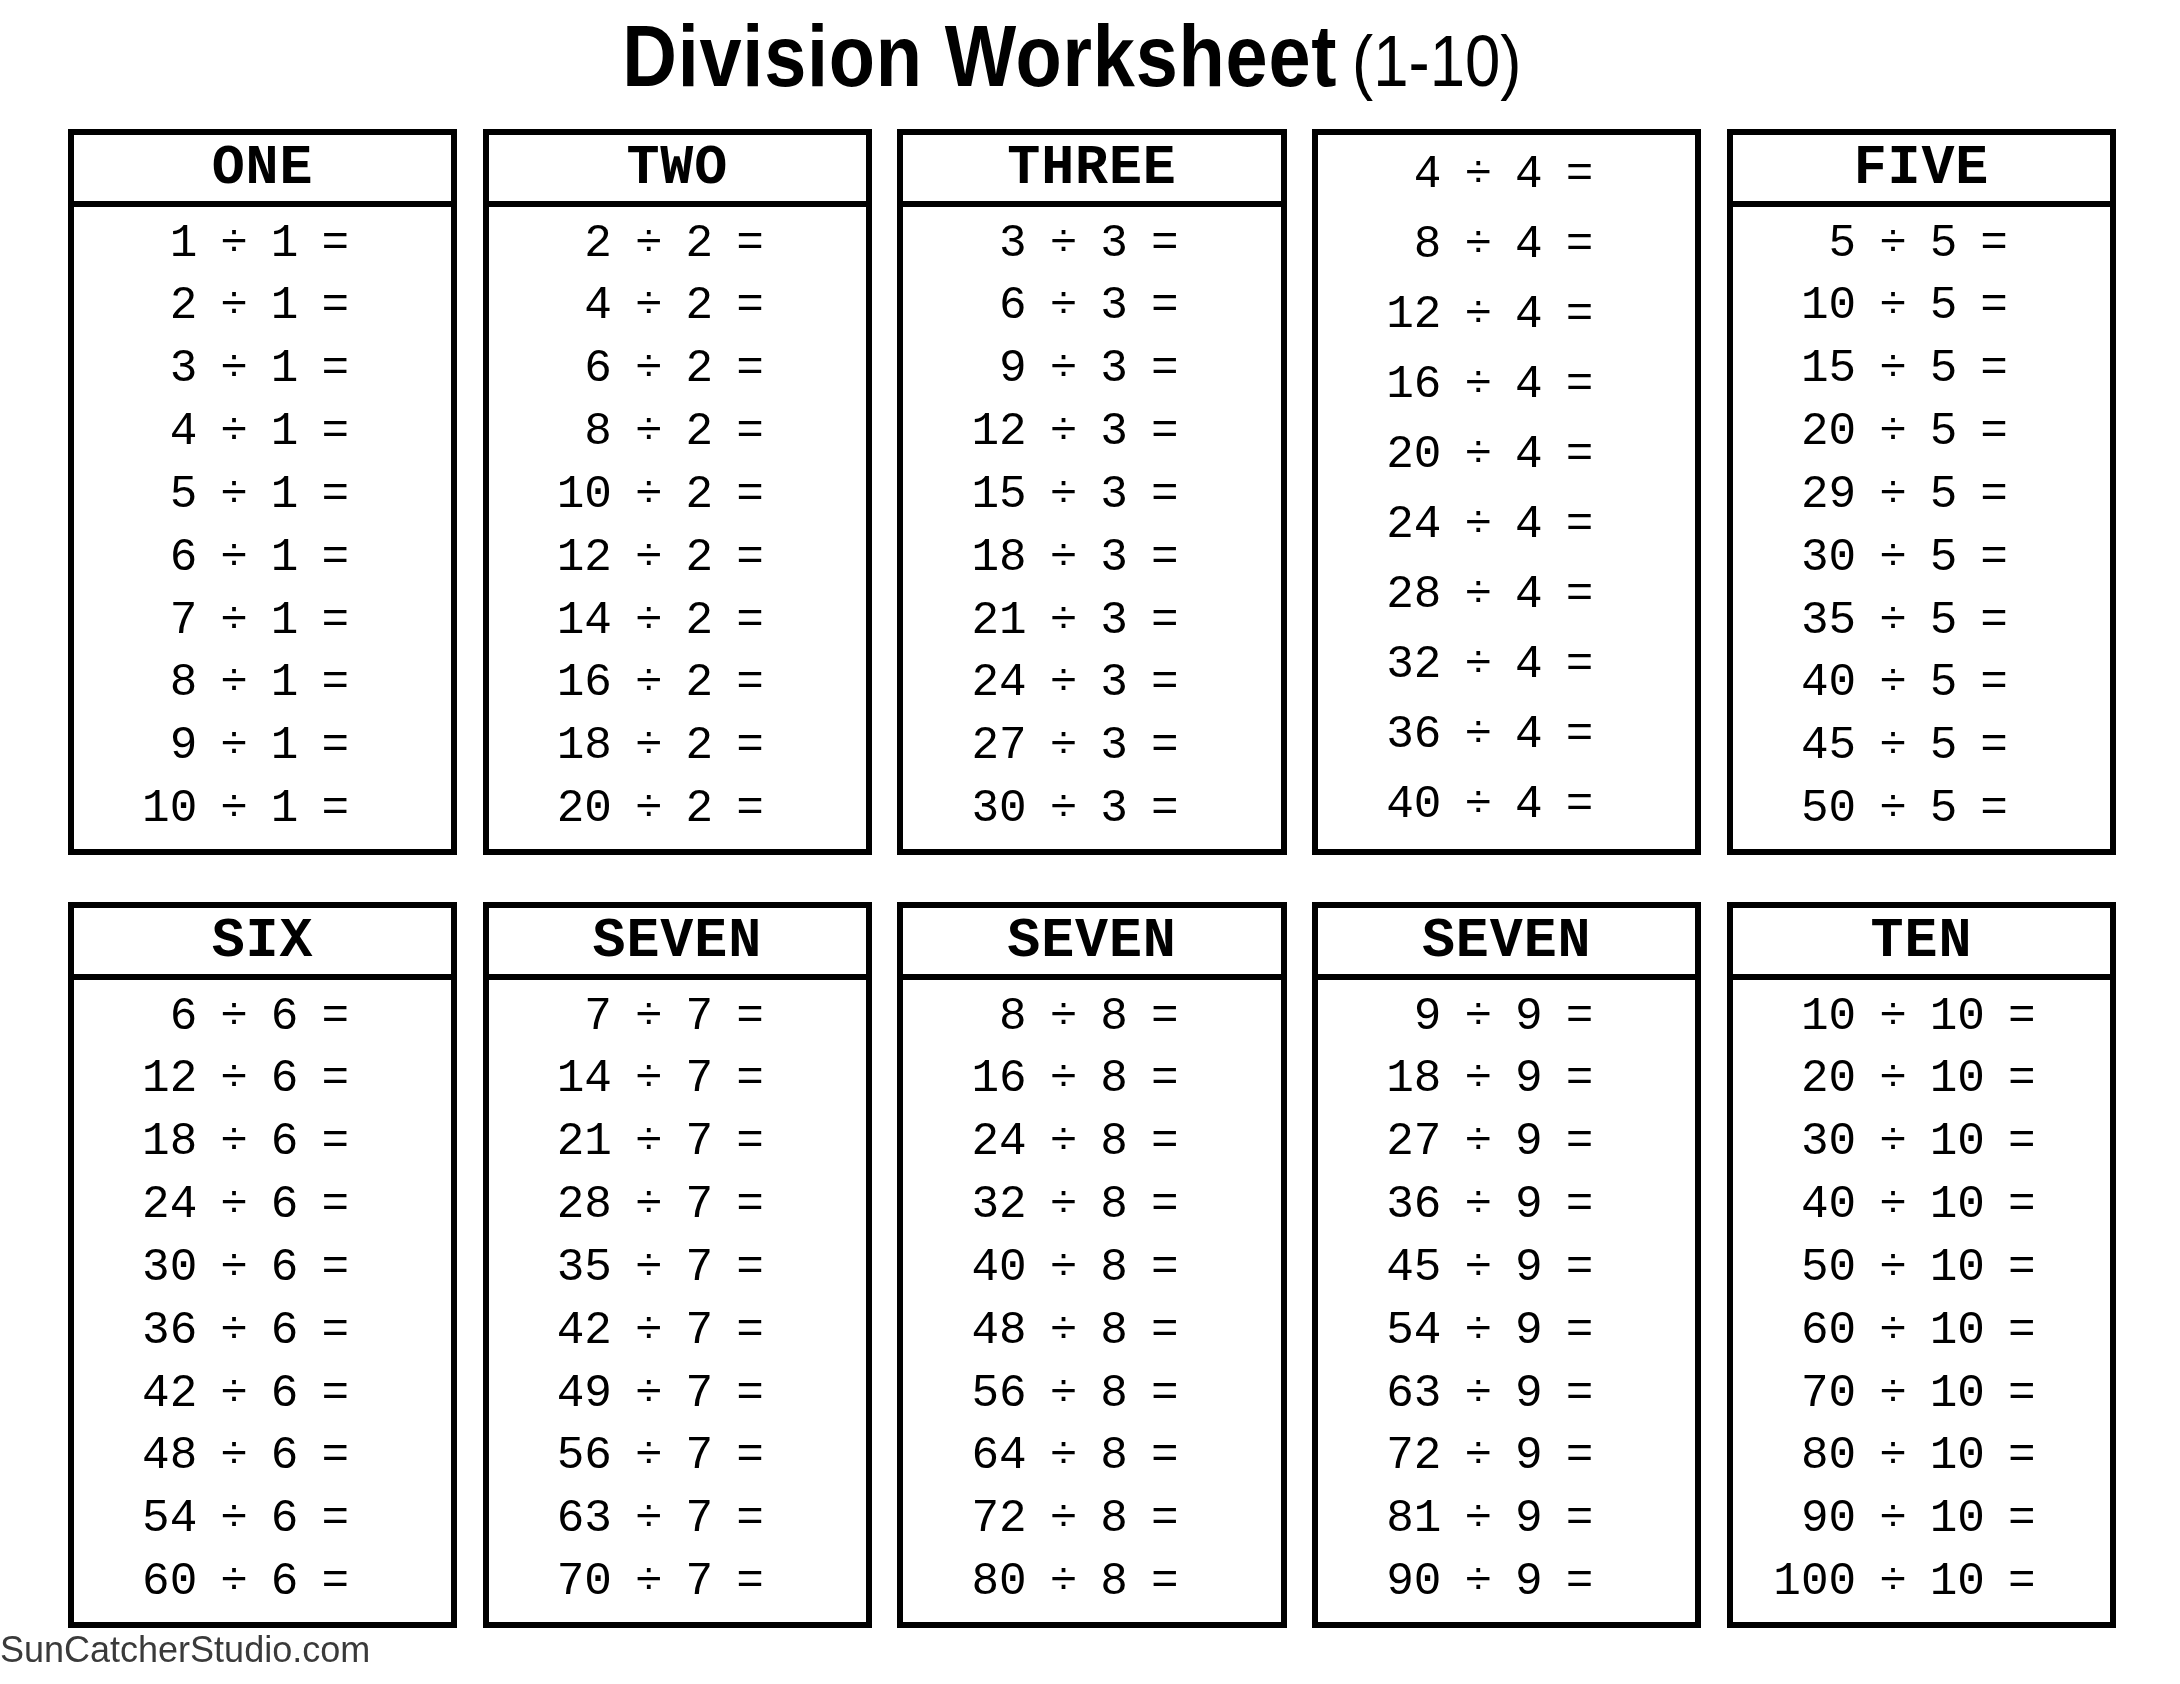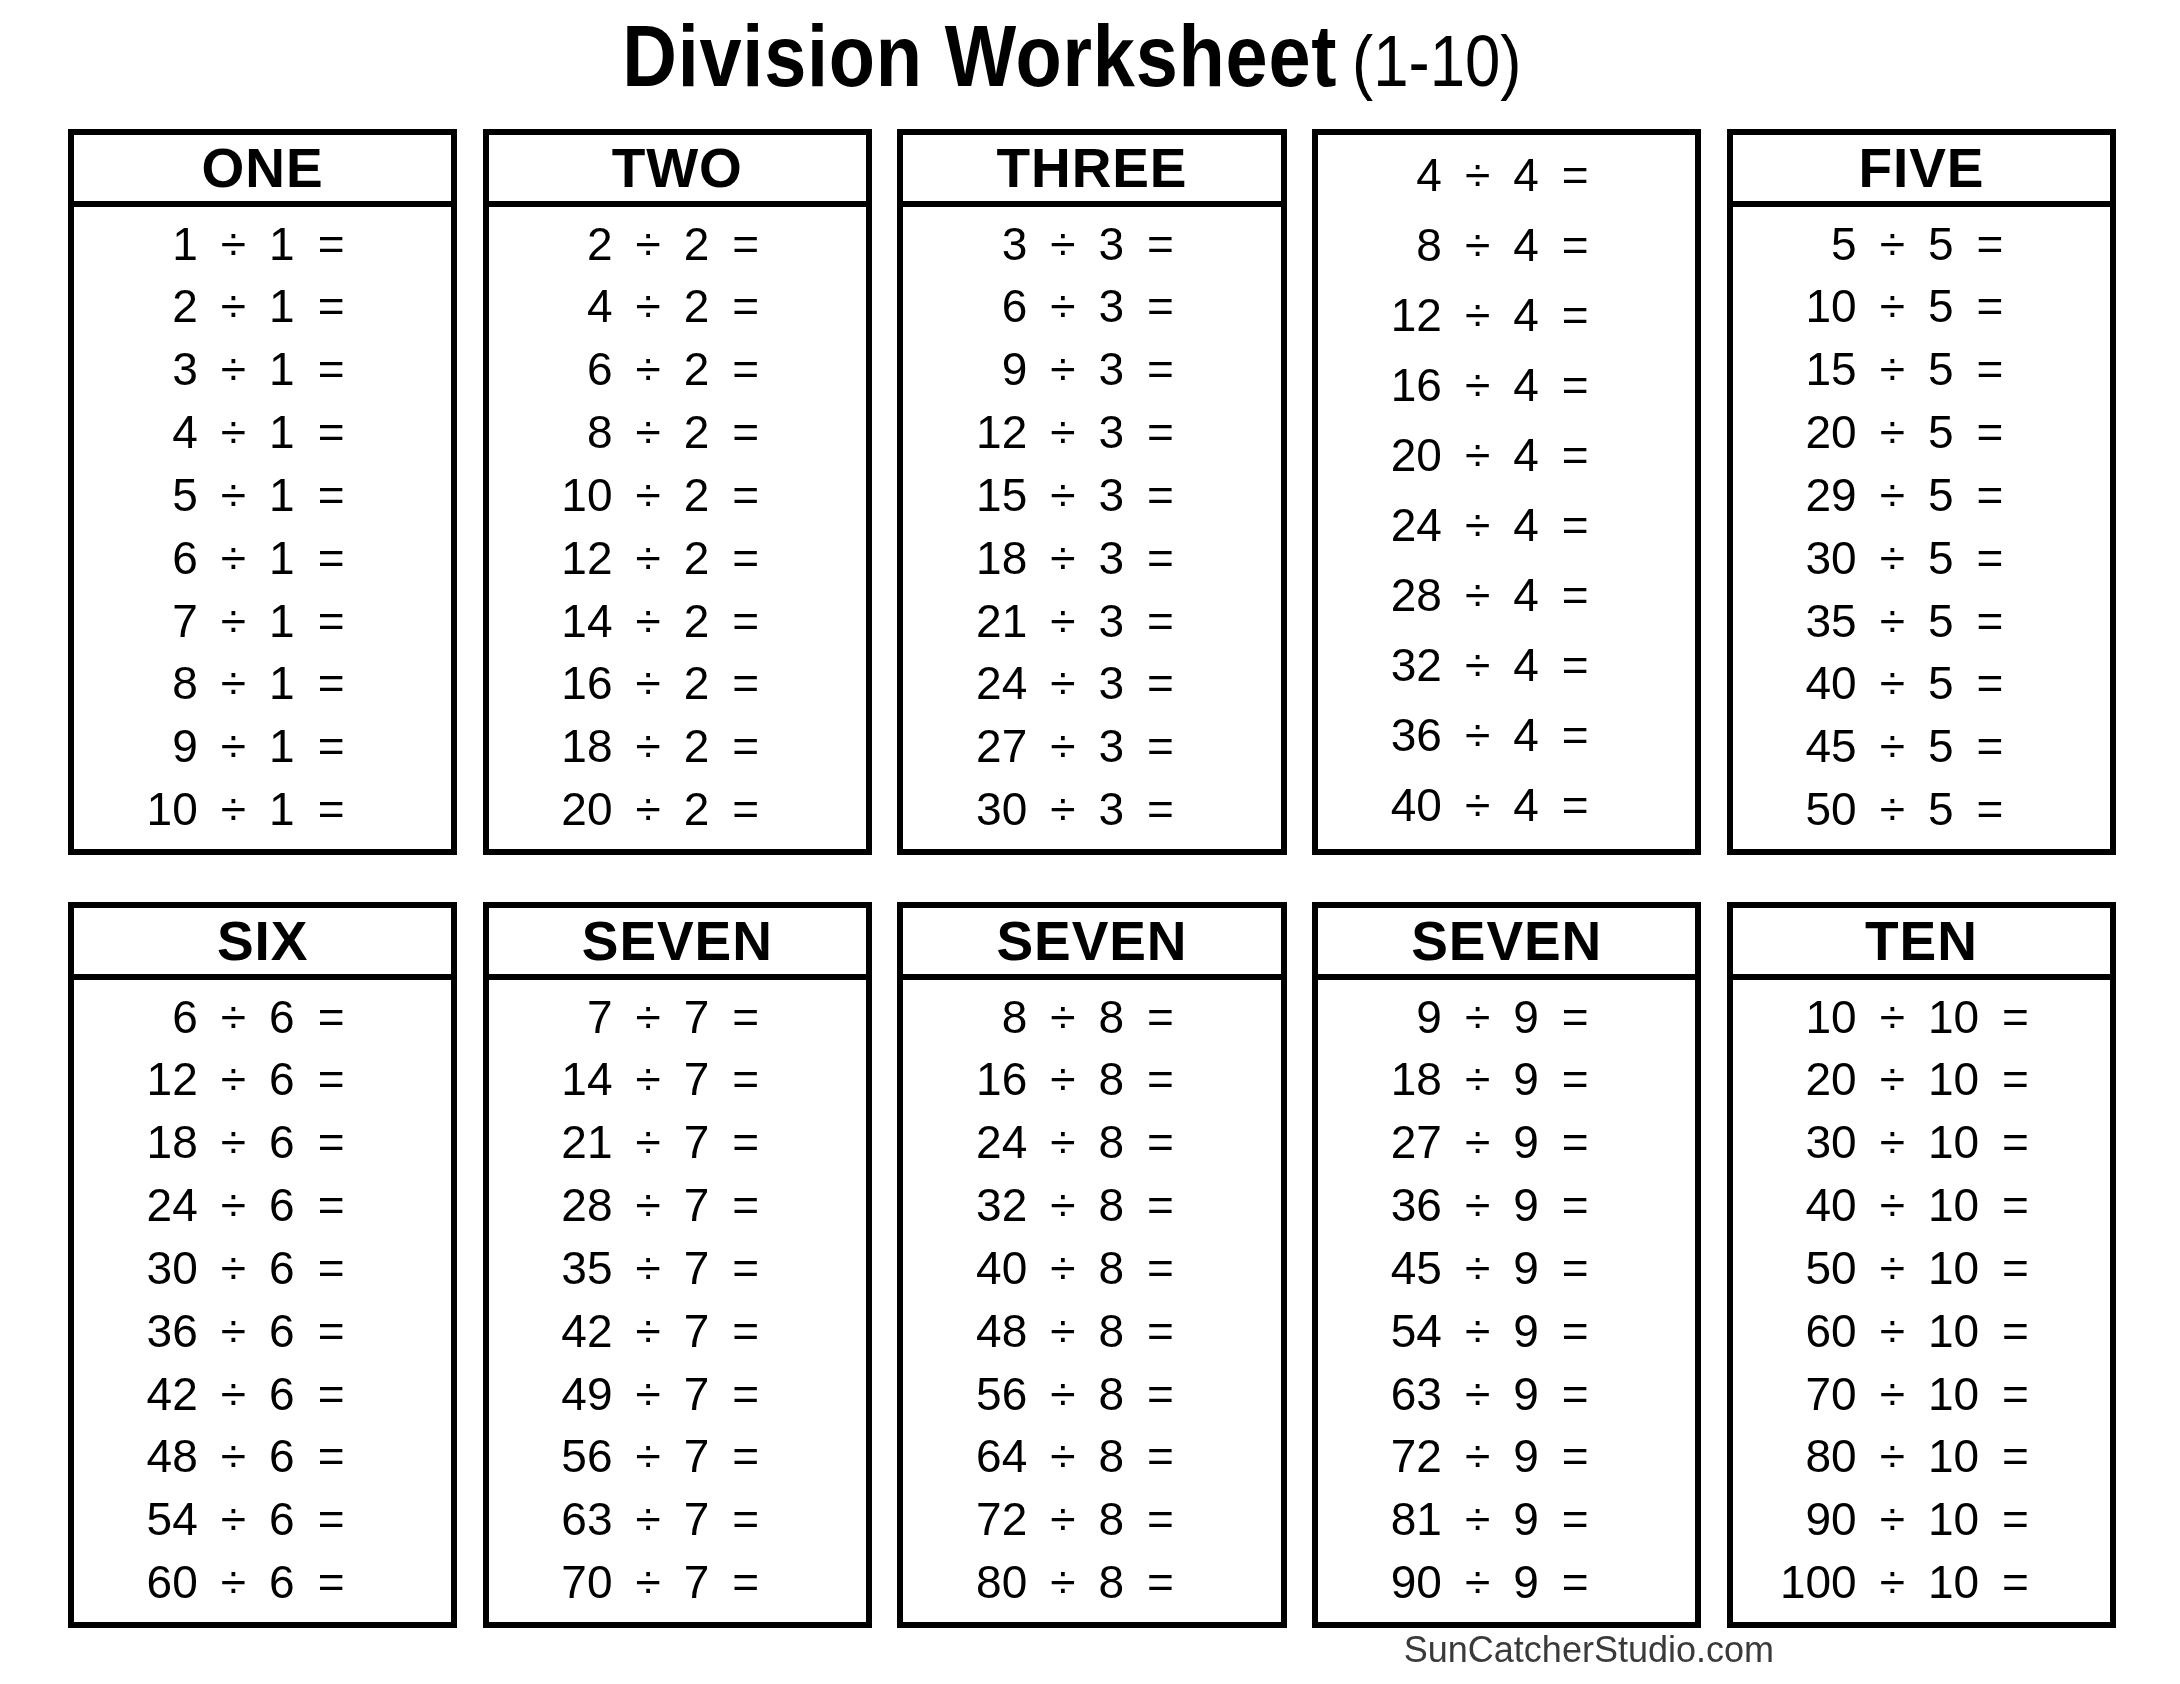--- a/index.html
+++ b/index.html
@@ -33,21 +33,21 @@
   .title-range{
     font-size:73px;font-weight:400;margin-left:17px;
     vertical-align:baseline;
   }
   
   .worksheet-grid{
     position:absolute;top:129px;left:68px;width:2048px;
     display:grid;
     grid-template-columns:repeat(5,1fr);
     grid-template-rows:726px 726px;
-    column-gap:25.6px;row-gap:47px;
+    column-gap:25.6px;row-gap:47px;font-family:Liberation Mono, monospace;
   }
   .table-box{
     border:6px solid var(--ink);
     background:var(--paper);
     display:flex;flex-direction:column;
   }
   .table-header{
     flex:0 0 72px;
     border-bottom:6px solid var(--ink);
     display:flex;align-items:center;justify-content:center;
@@ -63,21 +63,21 @@
     align-content:stretch;
     padding:5.1px 34px 8.5px 0;
     font-size:46px;
   }
   .cell{display:flex;align-items:center;}
   .cell.a{justify-content:flex-end;}
   .cell.op,.cell.b,.cell.eq{justify-content:center;}
   
   .page-footer{
     position:absolute;top:1629px;left:0;width:1774px;
-    text-align:right;
+    text-align:left;
     font-size:36px;
     color:var(--footer-ink);
   }
 </style>
 </head>
 <body>
 
 <div class="page-title">
   <span class="title-scale"><span class="title-main">Division Worksheet</span><span class="title-range">(1-10)</span></span>
 </div>

